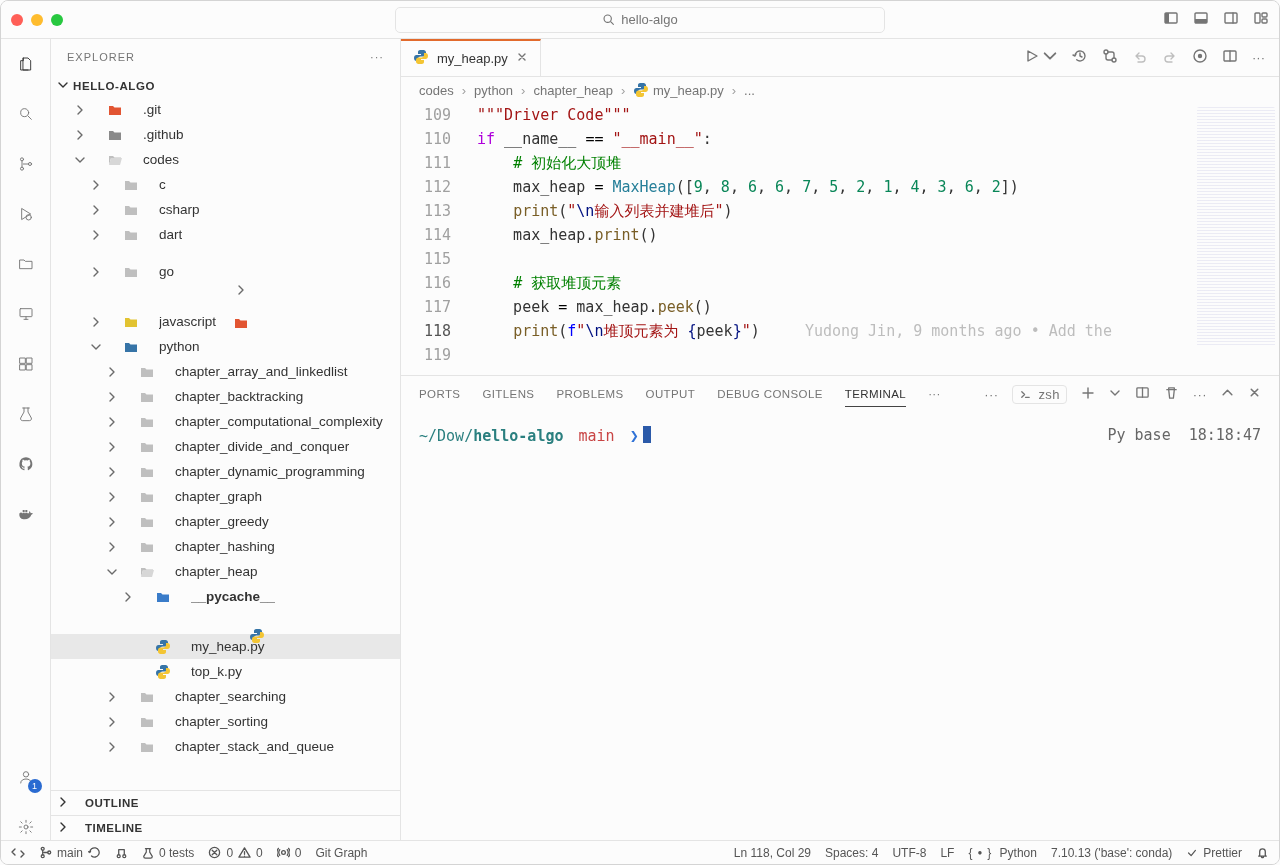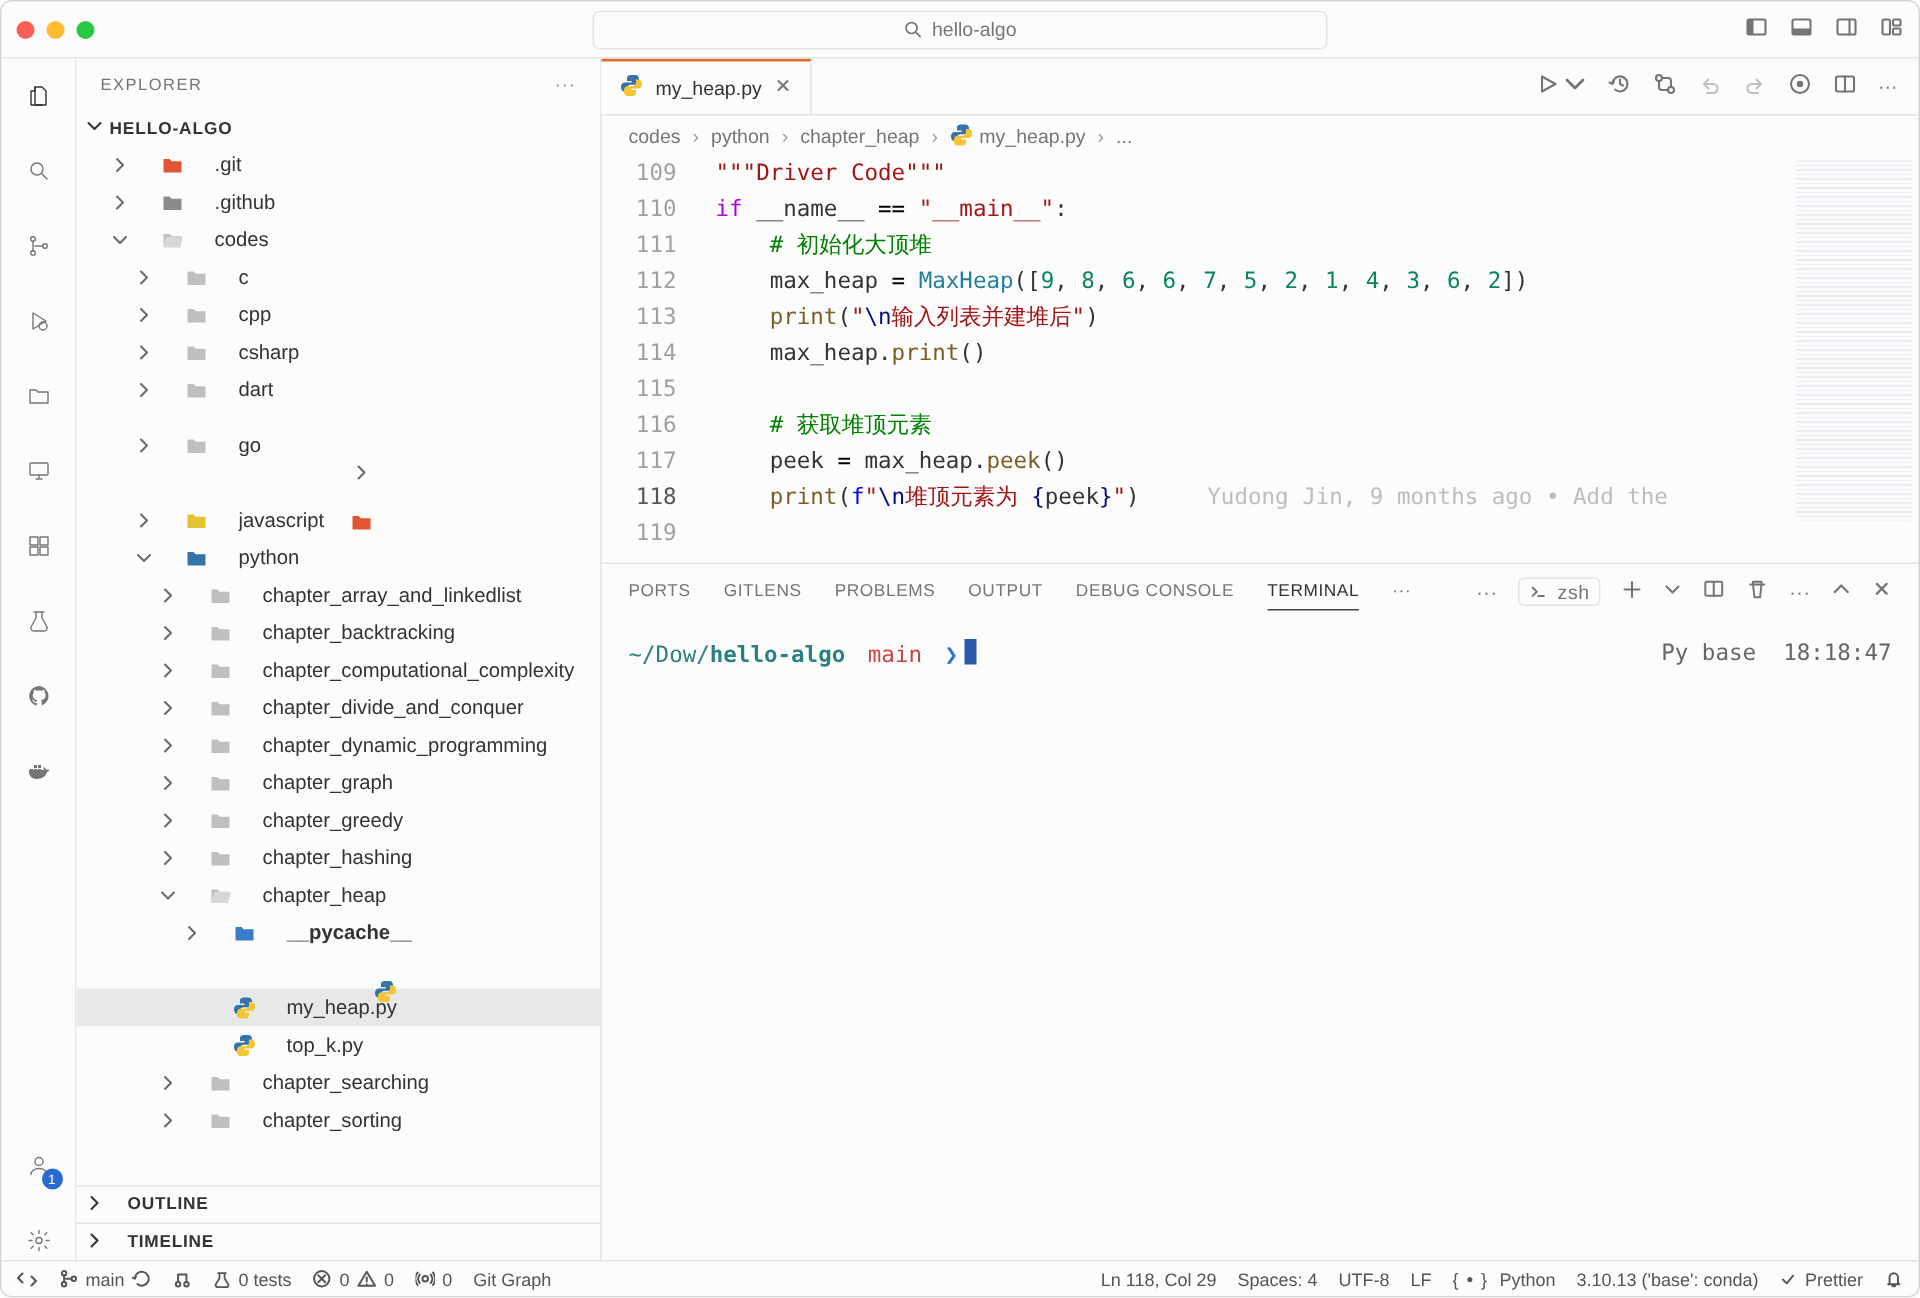--- a/index.html
+++ b/index.html
@@ -317,33 +317,20 @@
             <span class="tw">
               <svg class="ch" viewBox="0 0 12 12">
                 <path d="M4 2l4 4-4 4"></path>
               </svg>
             </span>
             <span class="fi">
               <svg viewBox="0 0 16 16">
                 <path d="M2 4h4l1.5 1.5H14V13H2z" fill="#bfbfbf" stroke="none"></path>
               </svg>
             </span>
-            <span class="label">cpp</span>
-          </div>
-          <div class="row" style="padding-left: 38px;">
-            <span class="tw">
-              <svg class="ch" viewBox="0 0 12 12">
-                <path d="M4 2l4 4-4 4"></path>
-              </svg>
-            </span>
-            <span class="fi">
-              <svg viewBox="0 0 16 16">
-                <path d="M2 4h4l1.5 1.5H14V13H2z" fill="#bfbfbf" stroke="none"></path>
-              </svg>
-            </span>
             <span class="label">csharp</span>
           </div>
           <div class="row" style="padding-left: 38px;">
             <span class="tw">
               <svg class="ch" viewBox="0 0 12 12">
                 <path d="M4 2l4 4-4 4"></path>
               </svg>
             </span>
             <span class="fi">
               <svg viewBox="0 0 16 16">
@@ -583,20 +570,33 @@
               <svg class="ch" viewBox="0 0 12 12">
                 <path d="M4 2l4 4-4 4"></path>
               </svg>
             </span>
             <span class="fi">
               <svg viewBox="0 0 16 16">
                 <path d="M2 4h4l1.5 1.5H14V13H2z" fill="#bfbfbf" stroke="none"></path>
               </svg>
             </span>
             <span class="label">chapter_sorting</span>
+          </div>
+          <div class="row" style="padding-left: 54px;">
+            <span class="tw">
+              <svg class="ch" viewBox="0 0 12 12">
+                <path d="M4 2l4 4-4 4"></path>
+              </svg>
+            </span>
+            <span class="fi">
+              <svg viewBox="0 0 16 16">
+                <path d="M2 4h4l1.5 1.5H14V13H2z" fill="#bfbfbf" stroke="none"></path>
+              </svg>
+            </span>
+            <span class="label">chapter_stack_and_queue</span>
           </div>
         </div>
       <div class="sb-foot">
         <div class="fold">
           <span class="tw"><svg class="ch" viewBox="0 0 12 12">
                 <path d="M4 2l4 4-4 4"></path>
               </svg></span>
           <span>OUTLINE</span>
         </div>
         <div class="fold">
@@ -796,21 +796,21 @@
       </span>
     <span class="grp">
         <span>Git Graph</span>
       </span>
 
     <span class="grp push">Ln 118, Col 29</span>
     <span class="grp">Spaces: 4</span>
     <span class="grp">UTF-8</span>
     <span class="grp">LF</span>
     <span class="grp">{<sub style="font-size:8px">●</sub>}&nbsp;<span>Python</span></span>
-    <span class="grp">3.10.13 ('base': conda)</span>
+    <span class="grp">7.10.13 ('base': conda)</span>
     <span class="grp">
         <svg viewBox="0 0 14 14" width="12" height="12">
           <path d="M3 7l3 3 5-6"></path>
         </svg>
         <span>Prettier</span>
       </span>
     <span class="grp">
         <svg viewBox="0 0 14 14" width="13" height="13">
           <path d="M4 10V6a3 3 0 0 1 6 0v4l1 1H3zM6 12a1.5 1.5 0 0 0 2 0"></path>
         </svg>

